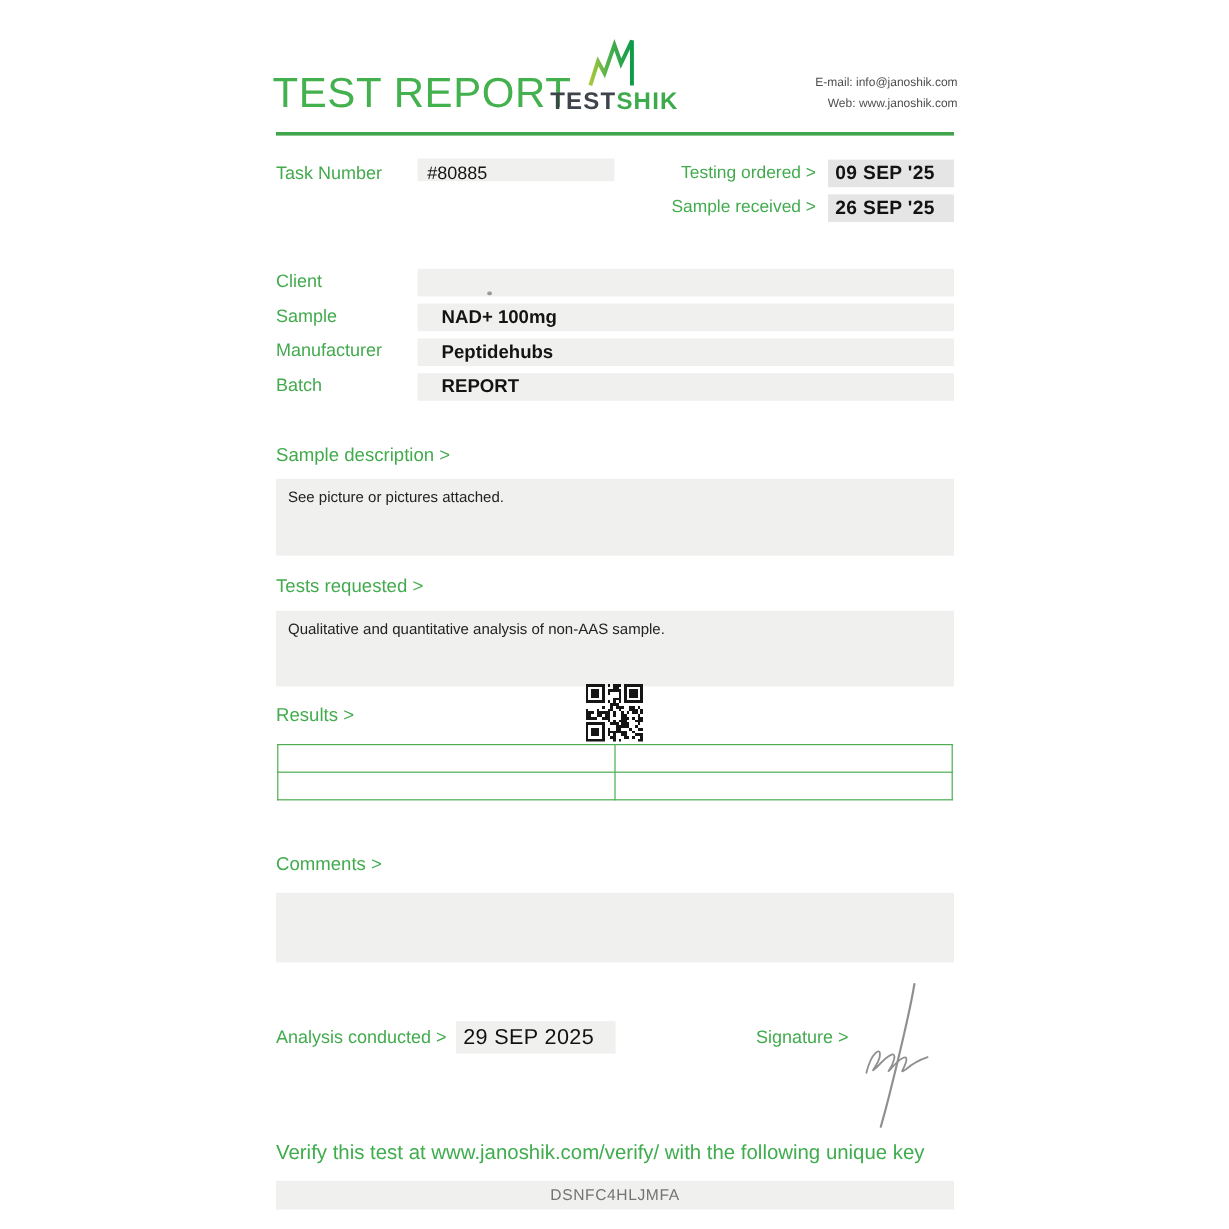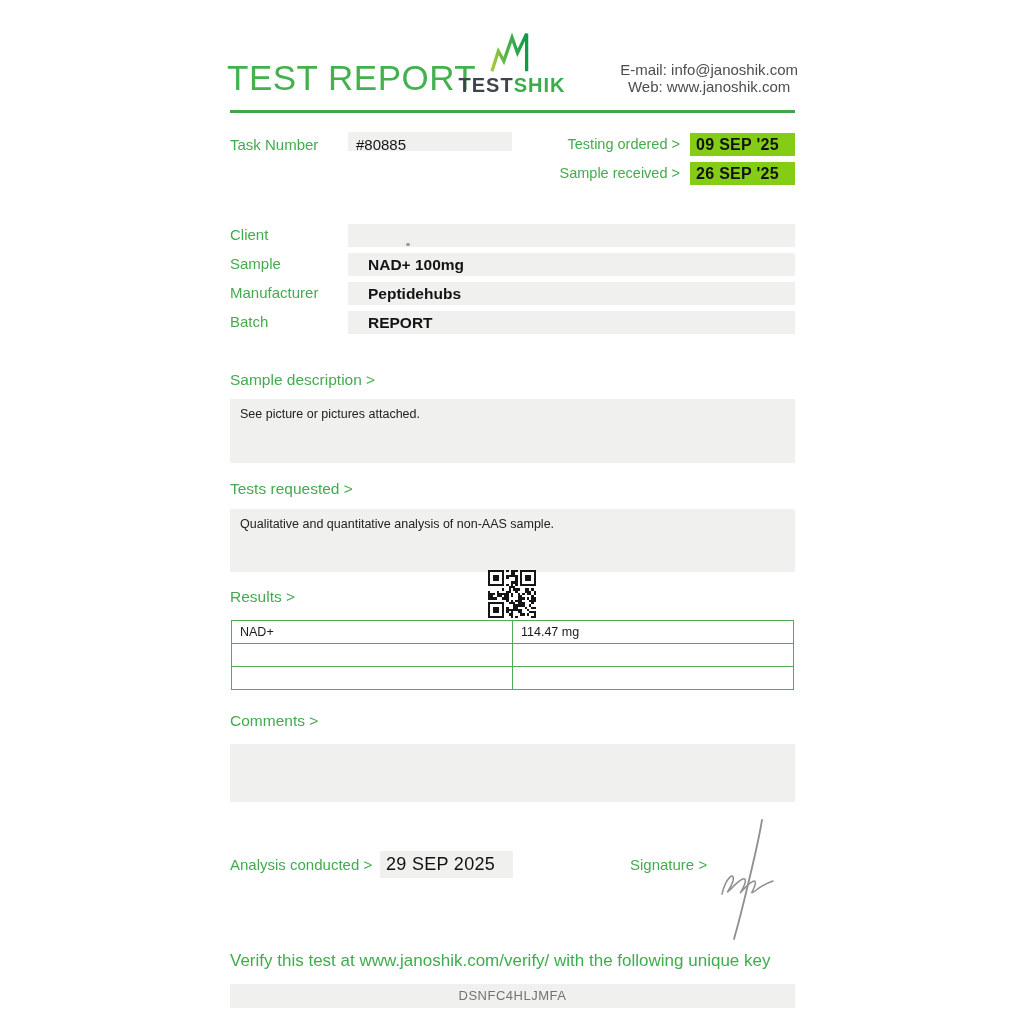--- a/index.html
+++ b/index.html
@@ -16,38 +16,38 @@
     color:#43b14e; letter-spacing:0.5px;
   }
 
   .logo { left:452px; top:31px; width:120px; text-align:center; }
   .logo svg { width:48px; height:42px; display:block; margin:0 auto; }
   .logo-text { font-size:20px; font-weight:700; letter-spacing:1px; margin-top:1px; }
   .logo-jano { color:#3e444b; }
   .logo-shik { color:#3cab4c; }
 
   .contact {
-    right:226px; top:61px; text-align:center;
-    font-size:15px; color:#4d4d4d; line-height:17px;
+    right:226px; top:61px; text-align:right;
+    font-size:10px; color:#4d4d4d; line-height:17px;
   }
 
   .rule { left:230px; top:110px; width:565px; height:3px; background:#41a54c; }
 
   .label { font-size:15px; color:#43ab4e; }
 
   .task-label { left:230px; top:136px; }
   .task-box {
     left:348px; top:132px; width:164px; height:19px; line-height:25px;
     padding-left:8px; font-size:15px; color:#161616;
   }
 
   .date-row { right:229px; display:flex; align-items:center; gap:10px; height:24px; }
   .date-row .dlbl { font-size:14.5px; color:#43ab4e; white-space:pre; }
   .date-box {
-    width:105px; height:23px; line-height:23px; background:#84cc16;
+    width:105px; height:23px; line-height:23px; background:#e5e5e5;
     font-size:16px; font-weight:600; color:#121212; padding-left:6px;
     letter-spacing:0.3px;
   }
   #date-row-1 { top:132px; }
   #date-row-2 { top:161px; }
 
   .field-label { left:230px; }
   .field-box {
     left:348px; width:447px; height:23px; line-height:23px;
     padding-left:20px; font-size:15.5px; font-weight:700; color:#141414;
@@ -377,24 +377,20 @@
       <rect x="10" y="20" width="1" height="1"></rect>
       <rect x="12" y="20" width="1" height="1"></rect>
       <rect x="19" y="20" width="1" height="1"></rect>
       <rect x="20" y="20" width="1" height="1"></rect>
     </g>
   </svg>
 
 <table class="abs results-table">
   <tbody>
     <tr>
-      <td>NAD+</td>
-      <td>114.47 mg</td>
-    </tr>
-    <tr>
       <td></td>
       <td></td>
     </tr>
     <tr>
       <td></td>
       <td></td>
     </tr>
   </tbody>
 </table>
 

